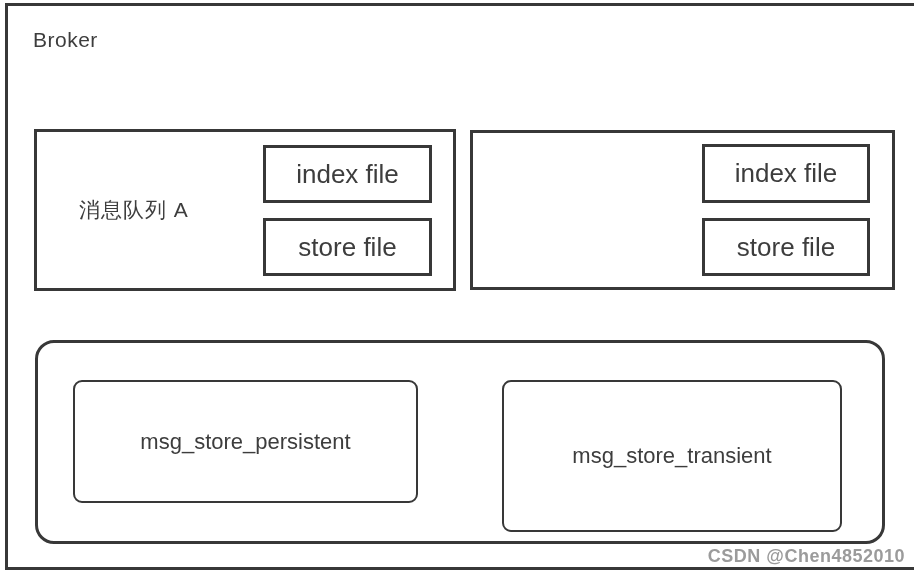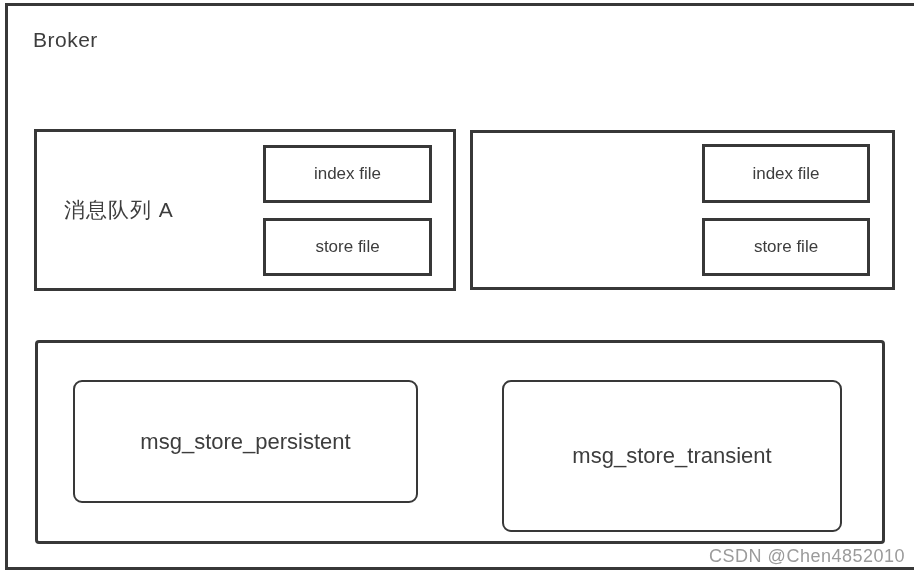--- a/index.html
+++ b/index.html
@@ -41,62 +41,63 @@
   }
   .queue-a { left: 34px; top: 129px; width: 422px; height: 162px; }
   .queue-b { left: 470px; top: 130px; width: 425px; height: 160px; }
   .queue-label {
     position: absolute;
     top: 50%; transform: translateY(-50%);
     font-size: 21px;
     white-space: pre;
     letter-spacing: 1px;
   }
-  .queue-a .queue-label { left: 27px; }
+  .queue-a .queue-label { left: 42px; }
   .queue-b .queue-label { left: 42px; }
 
   .file-box {
     position: absolute;
     border: 3px solid var(--line-color);
     display: flex; align-items: center; justify-content: center;
-    font-size: 17px;
+    font-size: 26px;
     background: var(--bg);
     white-space: pre;
   }
   .queue-a .file-index { left: 226px; top: 13px; width: 169px; height: 58px; }
   .queue-a .file-store { left: 226px; top: 86px; width: 169px; height: 58px; }
   .queue-b .file-index { left: 229px; top: 11px; width: 168px; height: 59px; }
   .queue-b .file-store { left: 229px; top: 85px; width: 168px; height: 58px; }
 
   
   .store-container {
     left: 35px; top: 340px;
     width: 850px; height: 204px;
     border: 3px solid var(--line-color);
-    border-radius: 4px;
+    border-radius: 19px;
     background: var(--bg);
   }
   .msg-box {
     position: absolute;
     border: 2.5px solid var(--line-color);
     border-radius: 9px;
     display: flex; align-items: center; justify-content: center;
     font-size: 22px;
     background: var(--bg);
     white-space: pre;
   }
   .msg-persistent { left: 35px; top: 37px; width: 345px; height: 123px; }
   .msg-transient  { left: 464px; top: 37px; width: 340px; height: 152px; }
 
   .watermark {
     right: 9px; top: 546px;
     font-size: 18px;
     color: var(--watermark-color);
     letter-spacing: 0.5px;
     white-space: pre;
+    font-weight: bold;
   }
 </style>
 </head>
 <body>
 
 <div class="abs broker-outline">
 </div>
 
 <div class="abs broker-title">Broker</div>
 

